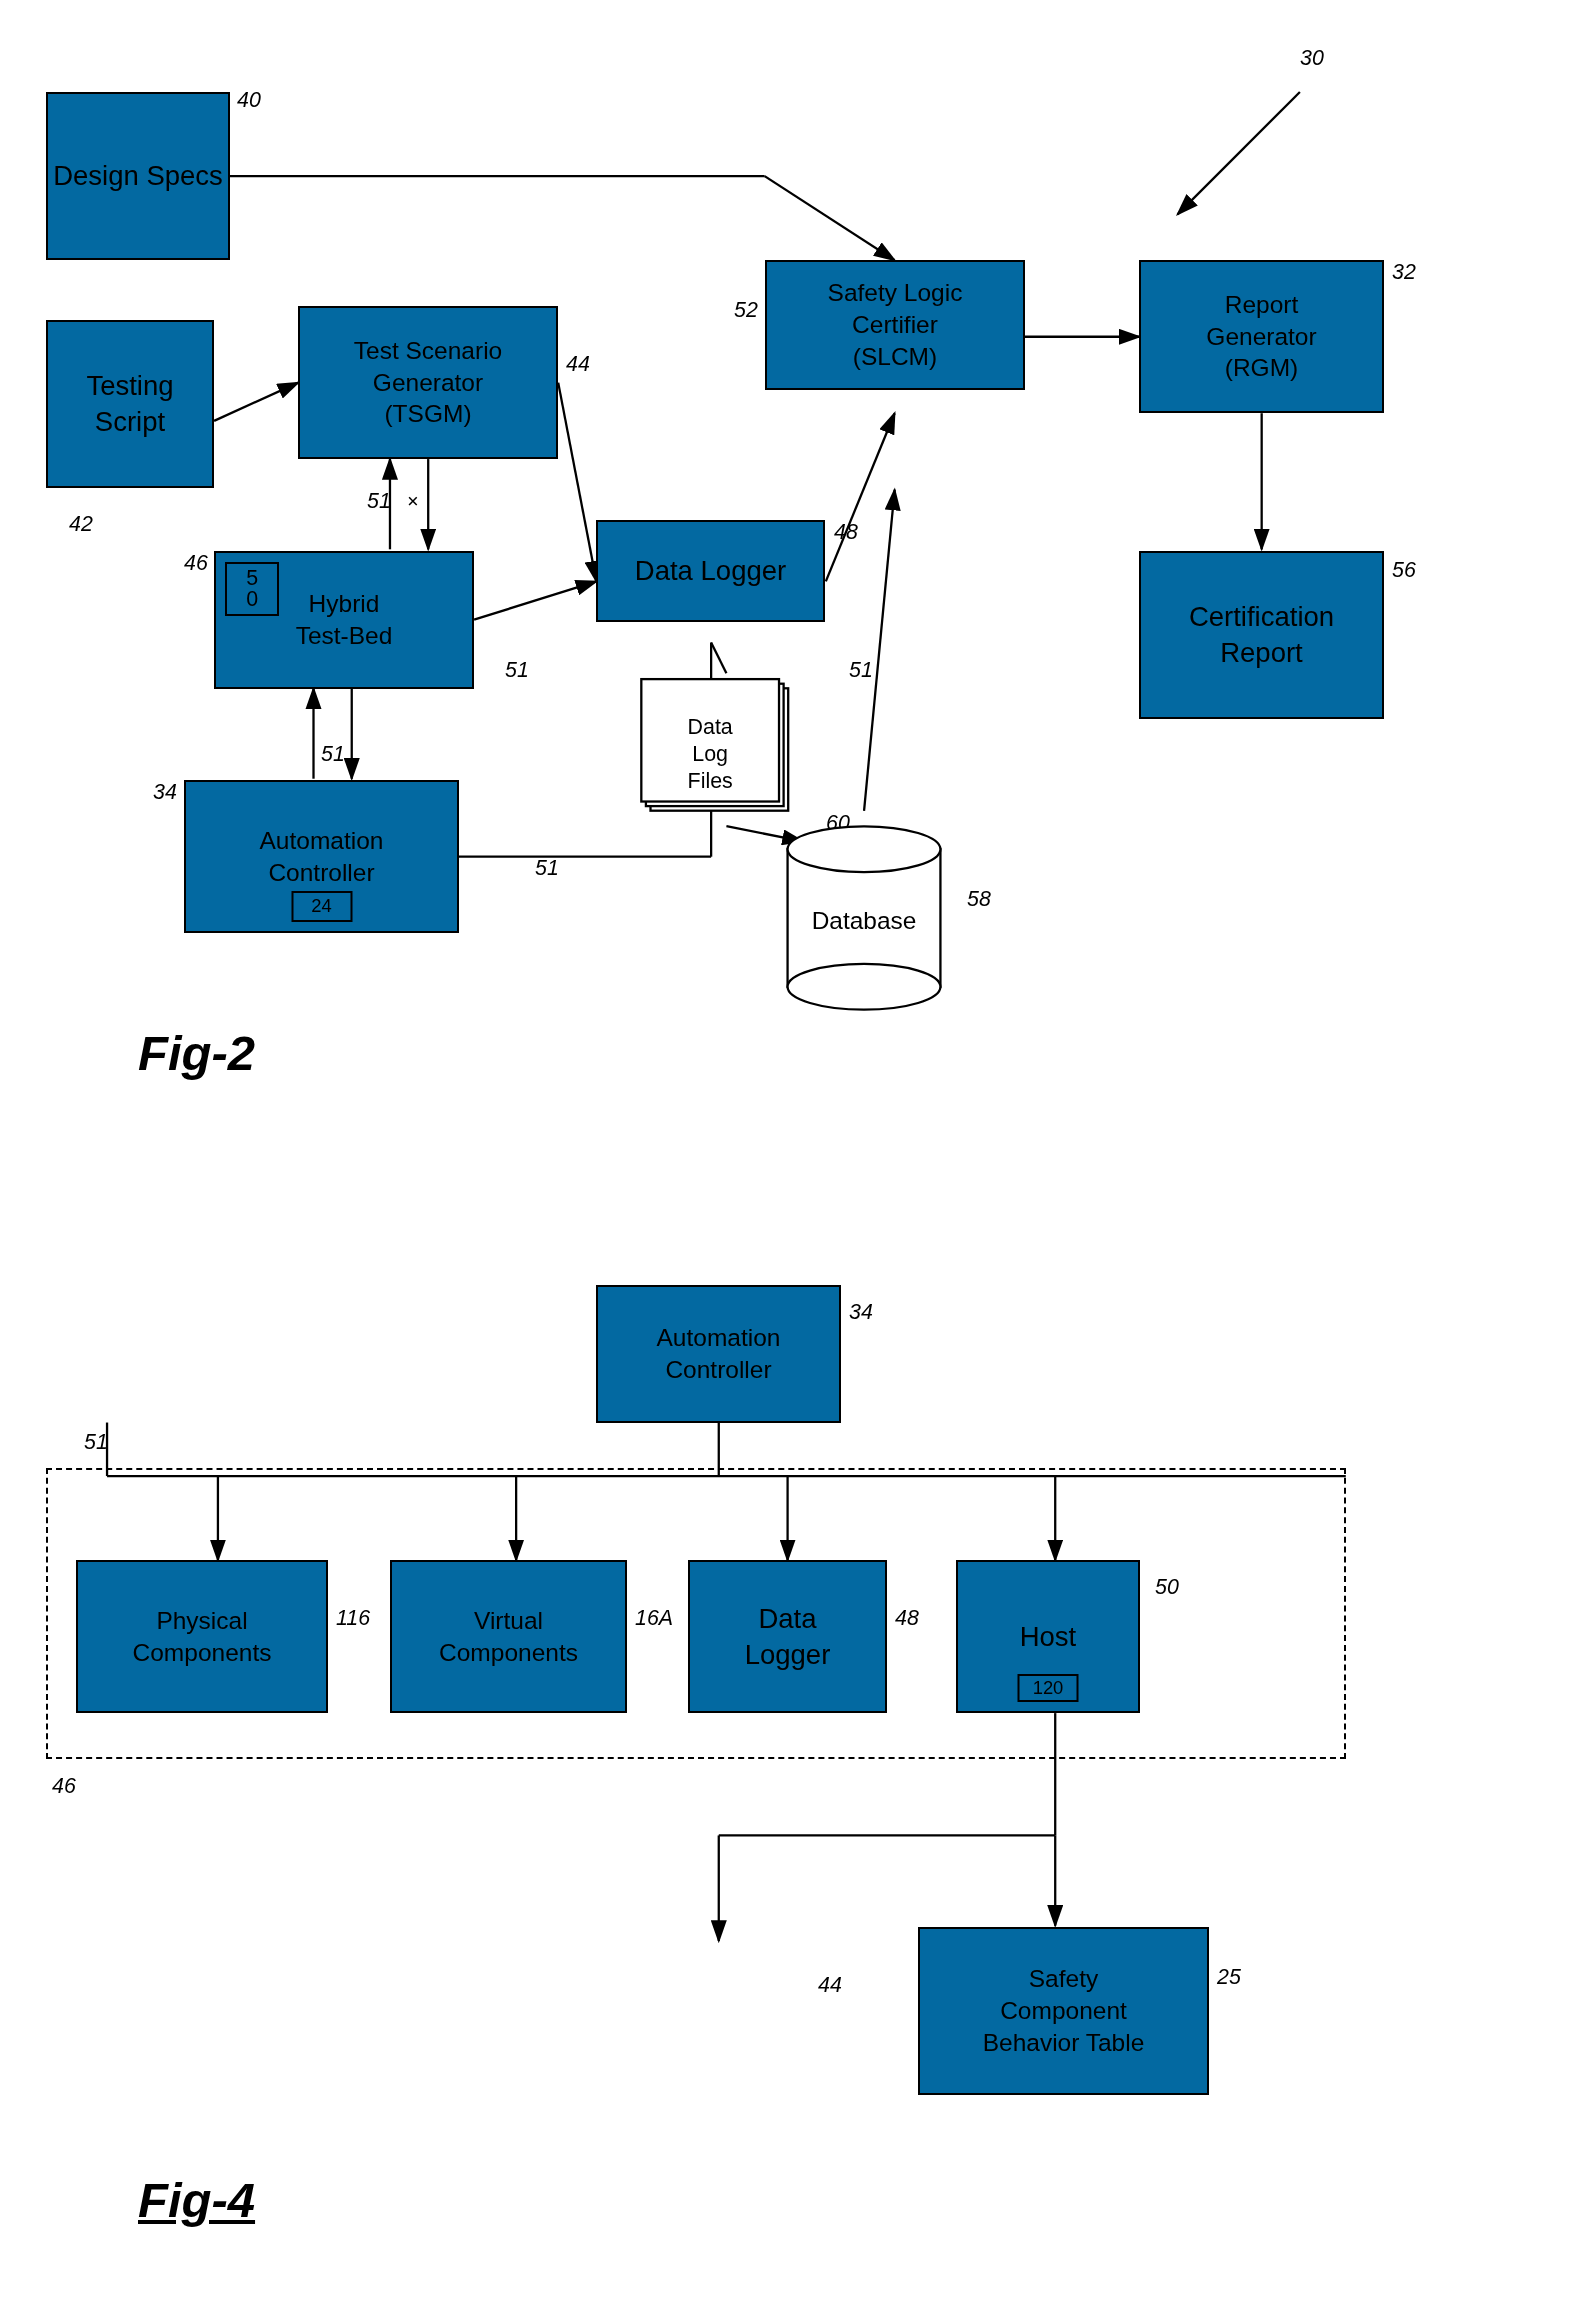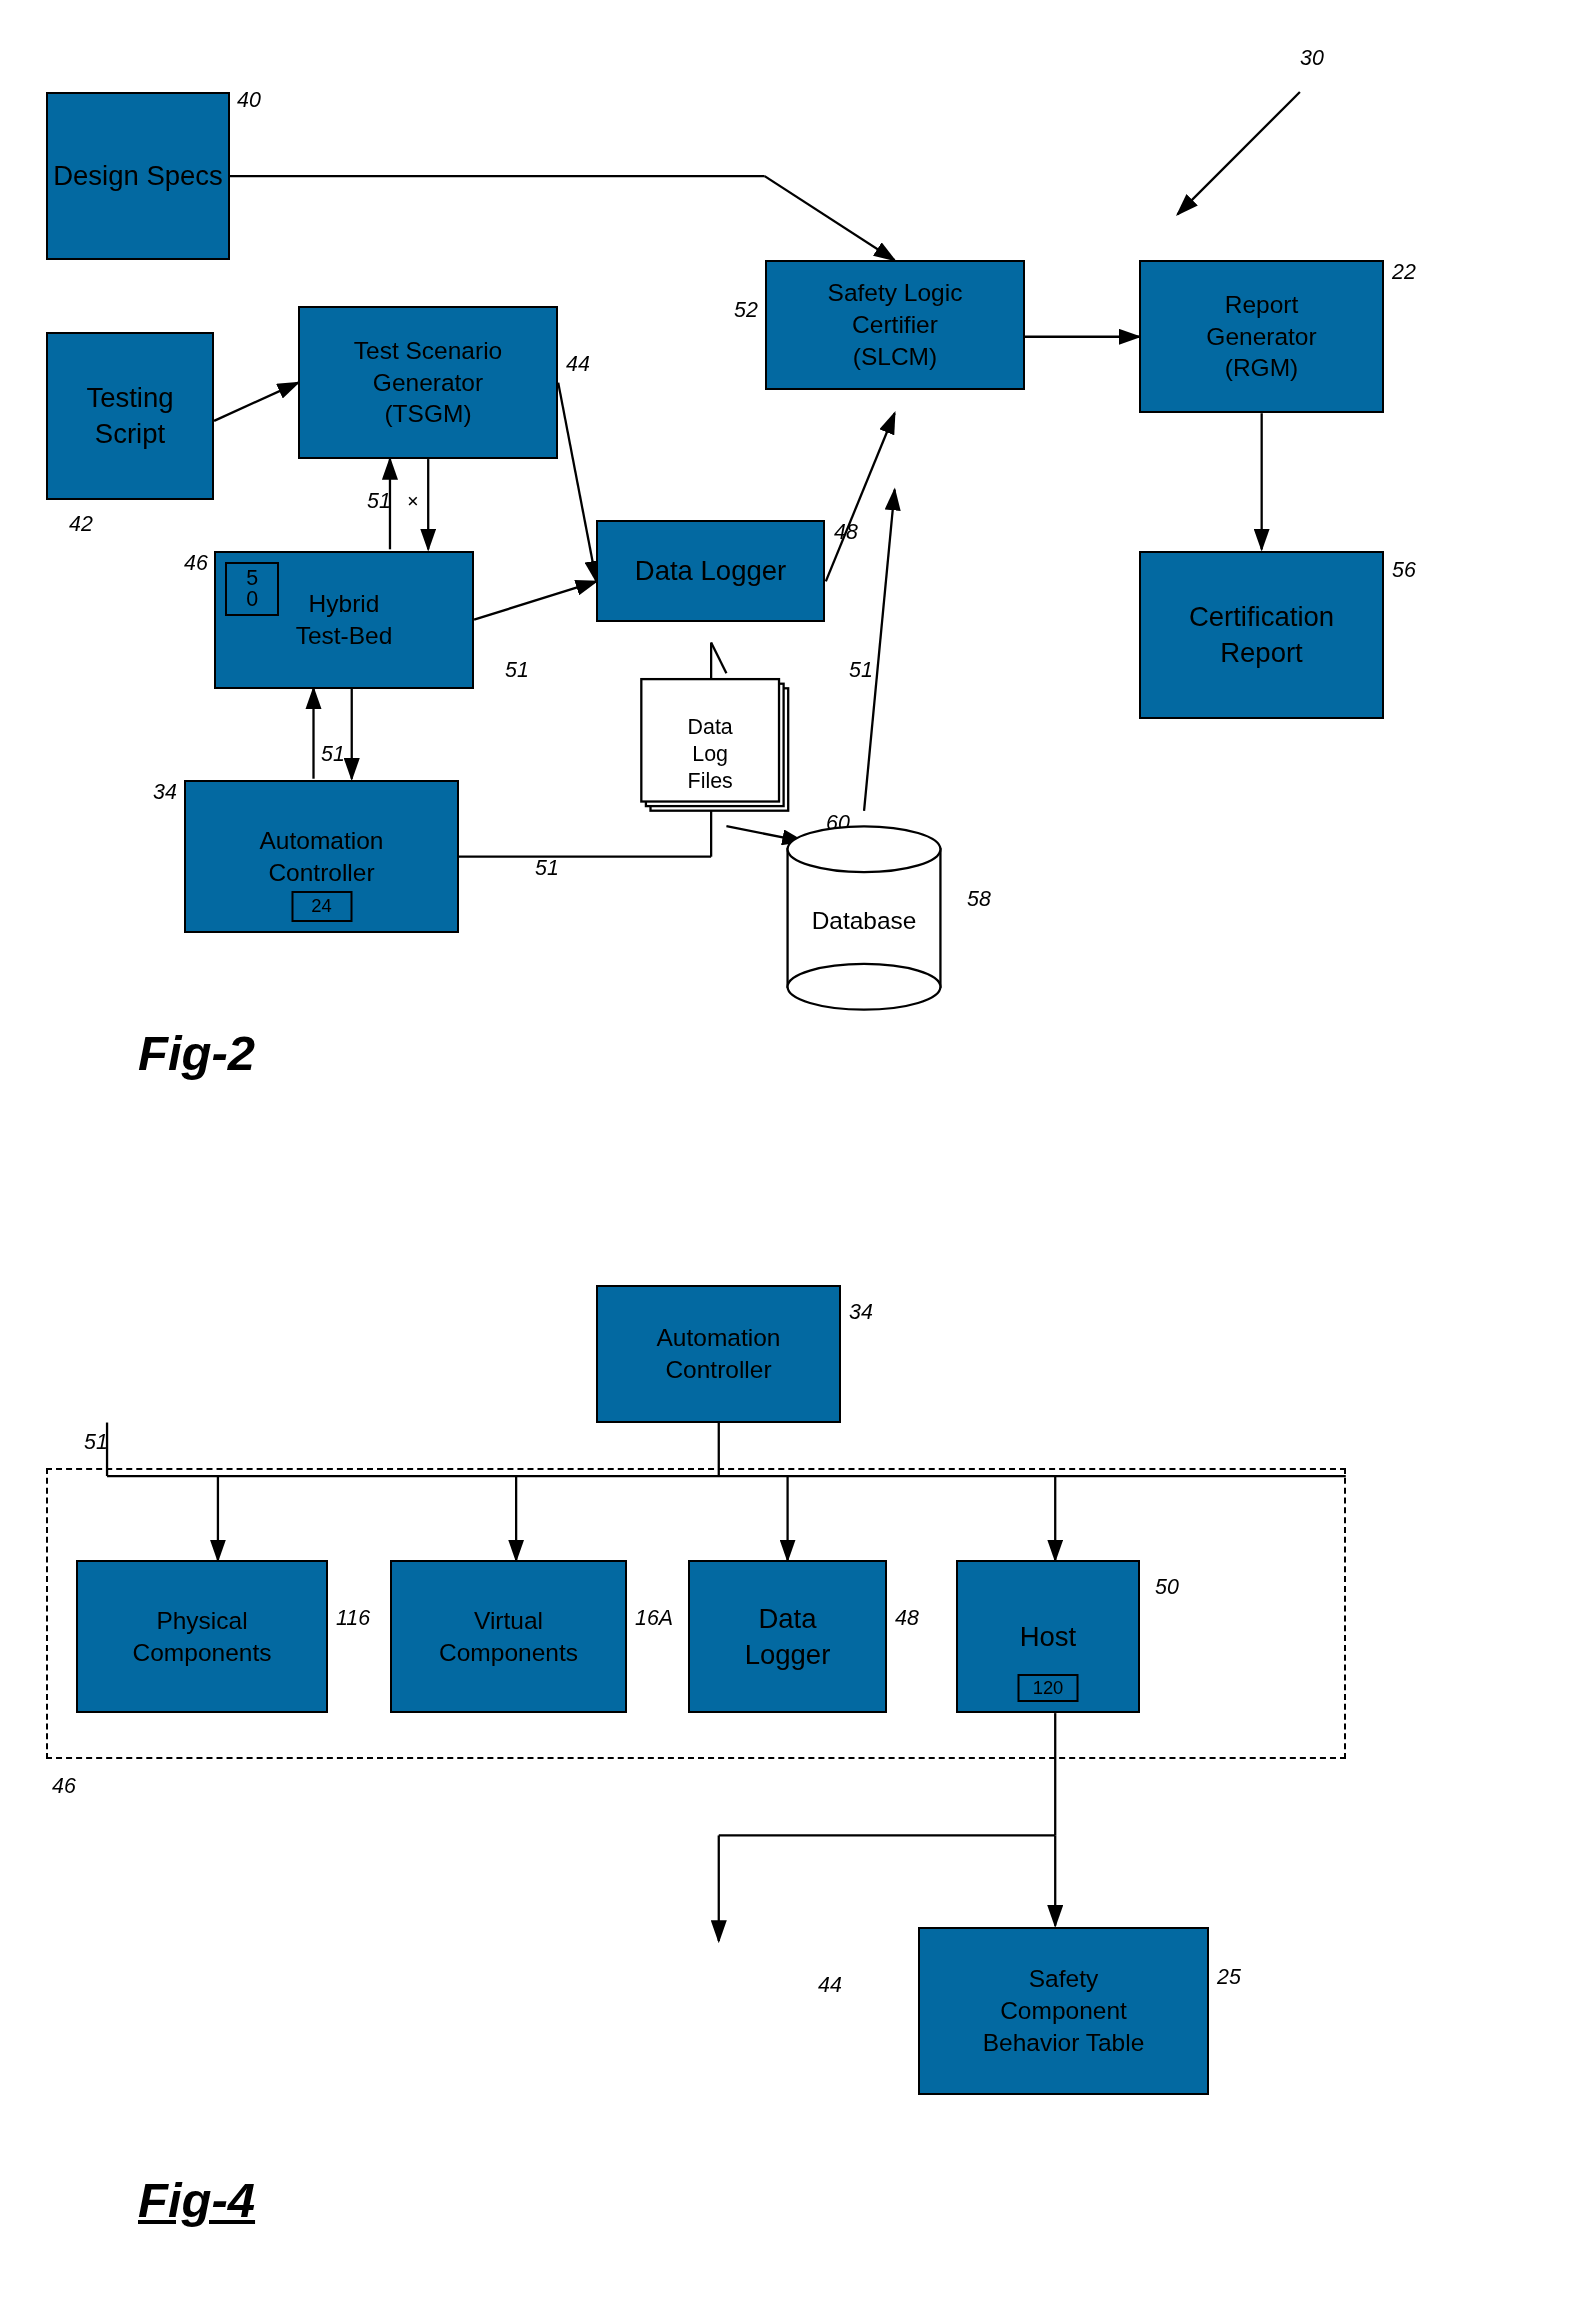--- a/index.html
+++ b/index.html
@@ -36,21 +36,21 @@
 
     
     #design-specs {
       left: 46px; top: 92px;
       width: 184px; height: 168px;
       font-size: 27.5px;
     }
 
     
     #testing-script {
-      left: 46px; top: 332px;
+      left: 46px; top: 320px;
       width: 168px; height: 168px;
       font-size: 27.5px;
     }
 
     
     #tsgm {
       left: 298px; top: 306px;
       width: 260px; height: 153px;
       font-size: 24.5px;
     }
@@ -299,21 +299,21 @@
   <span class="ref-num" style="left:834px; top:520px;">48</span>
 
   <div class="box" id="slcm">
     <span>Safety Logic<br>Certifier<br>(SLCM)</span>
   </div>
   <span class="ref-num" style="left:734px; top:298px;">52</span>
 
   <div class="box" id="rgm">
     <span>Report<br>Generator<br>(RGM)</span>
   </div>
-  <span class="ref-num" style="left:1392px; top:260px;">22</span>
+  <span class="ref-num" style="left:1392px; top:260px;">32</span>
 
   <div class="box" id="cert-report">
     <span>Certification<br>Report</span>
   </div>
   <span class="ref-num" style="left:1392px; top:558px;">56</span>
 
   <div id="data-log-files">
     
     <svg width="184" height="153" viewBox="0 0 240 200">
       <rect x="20" y="20" width="180" height="160" fill="white" stroke="#000" stroke-width="3"></rect>

